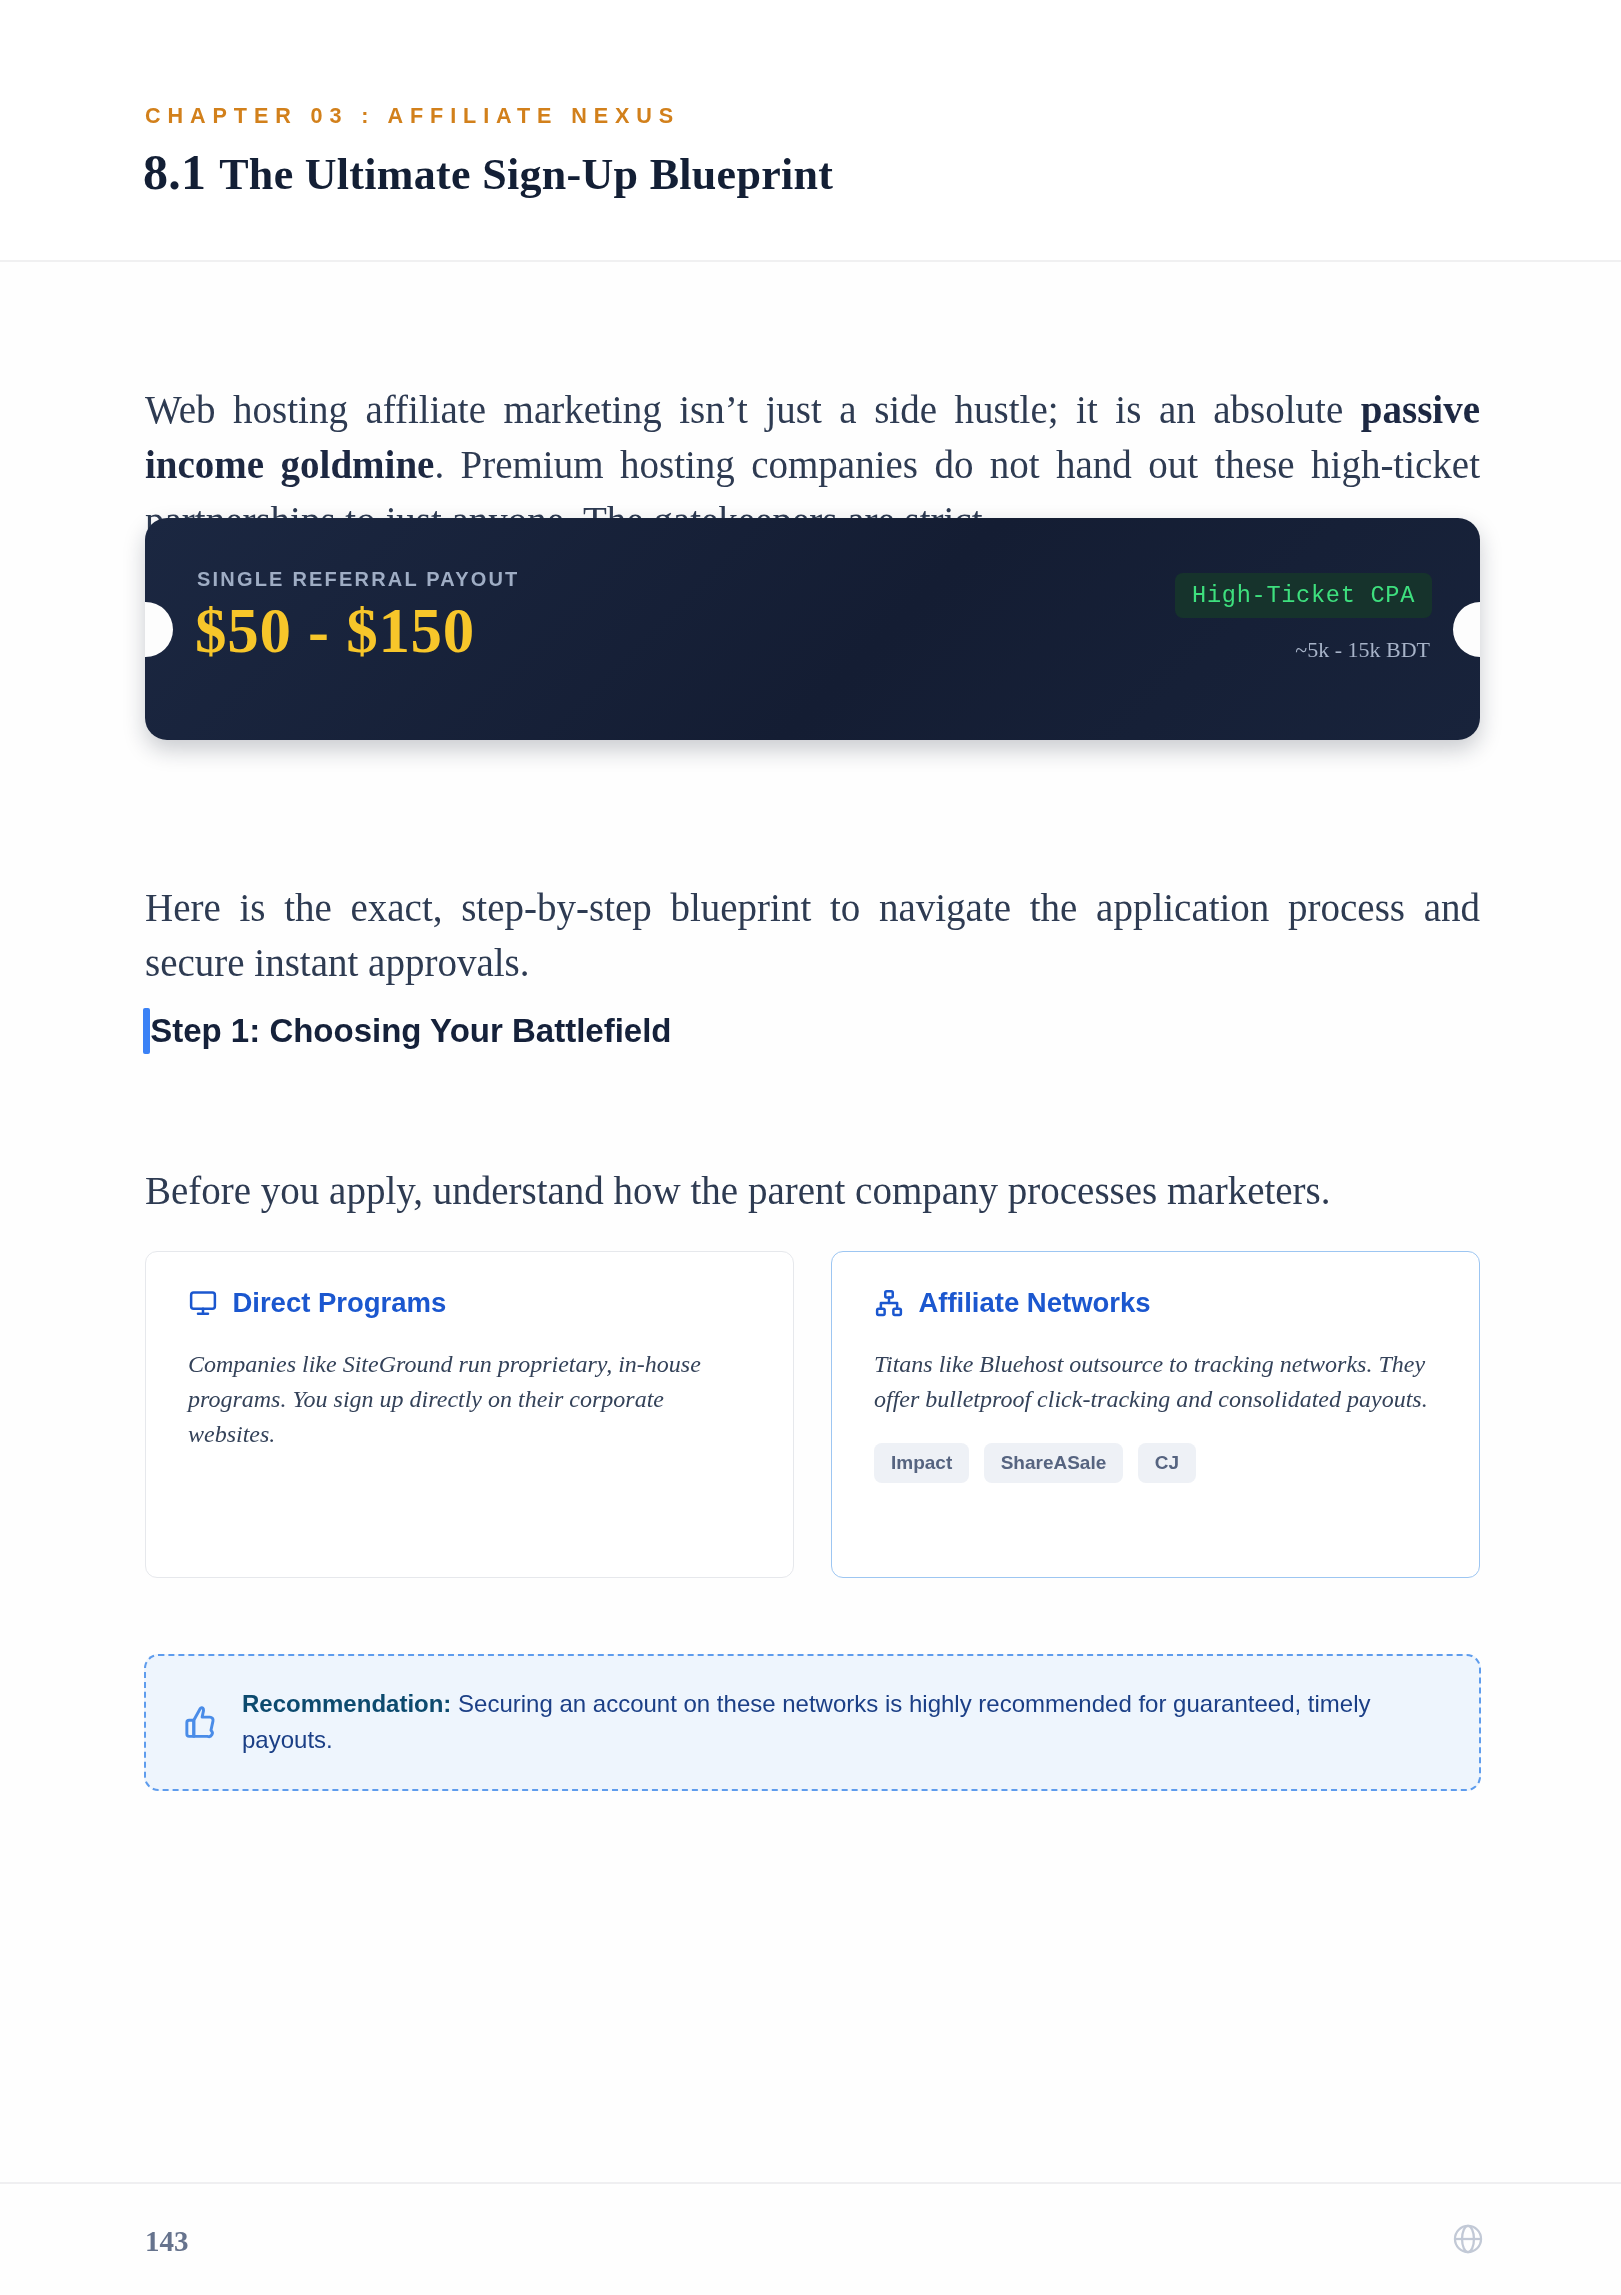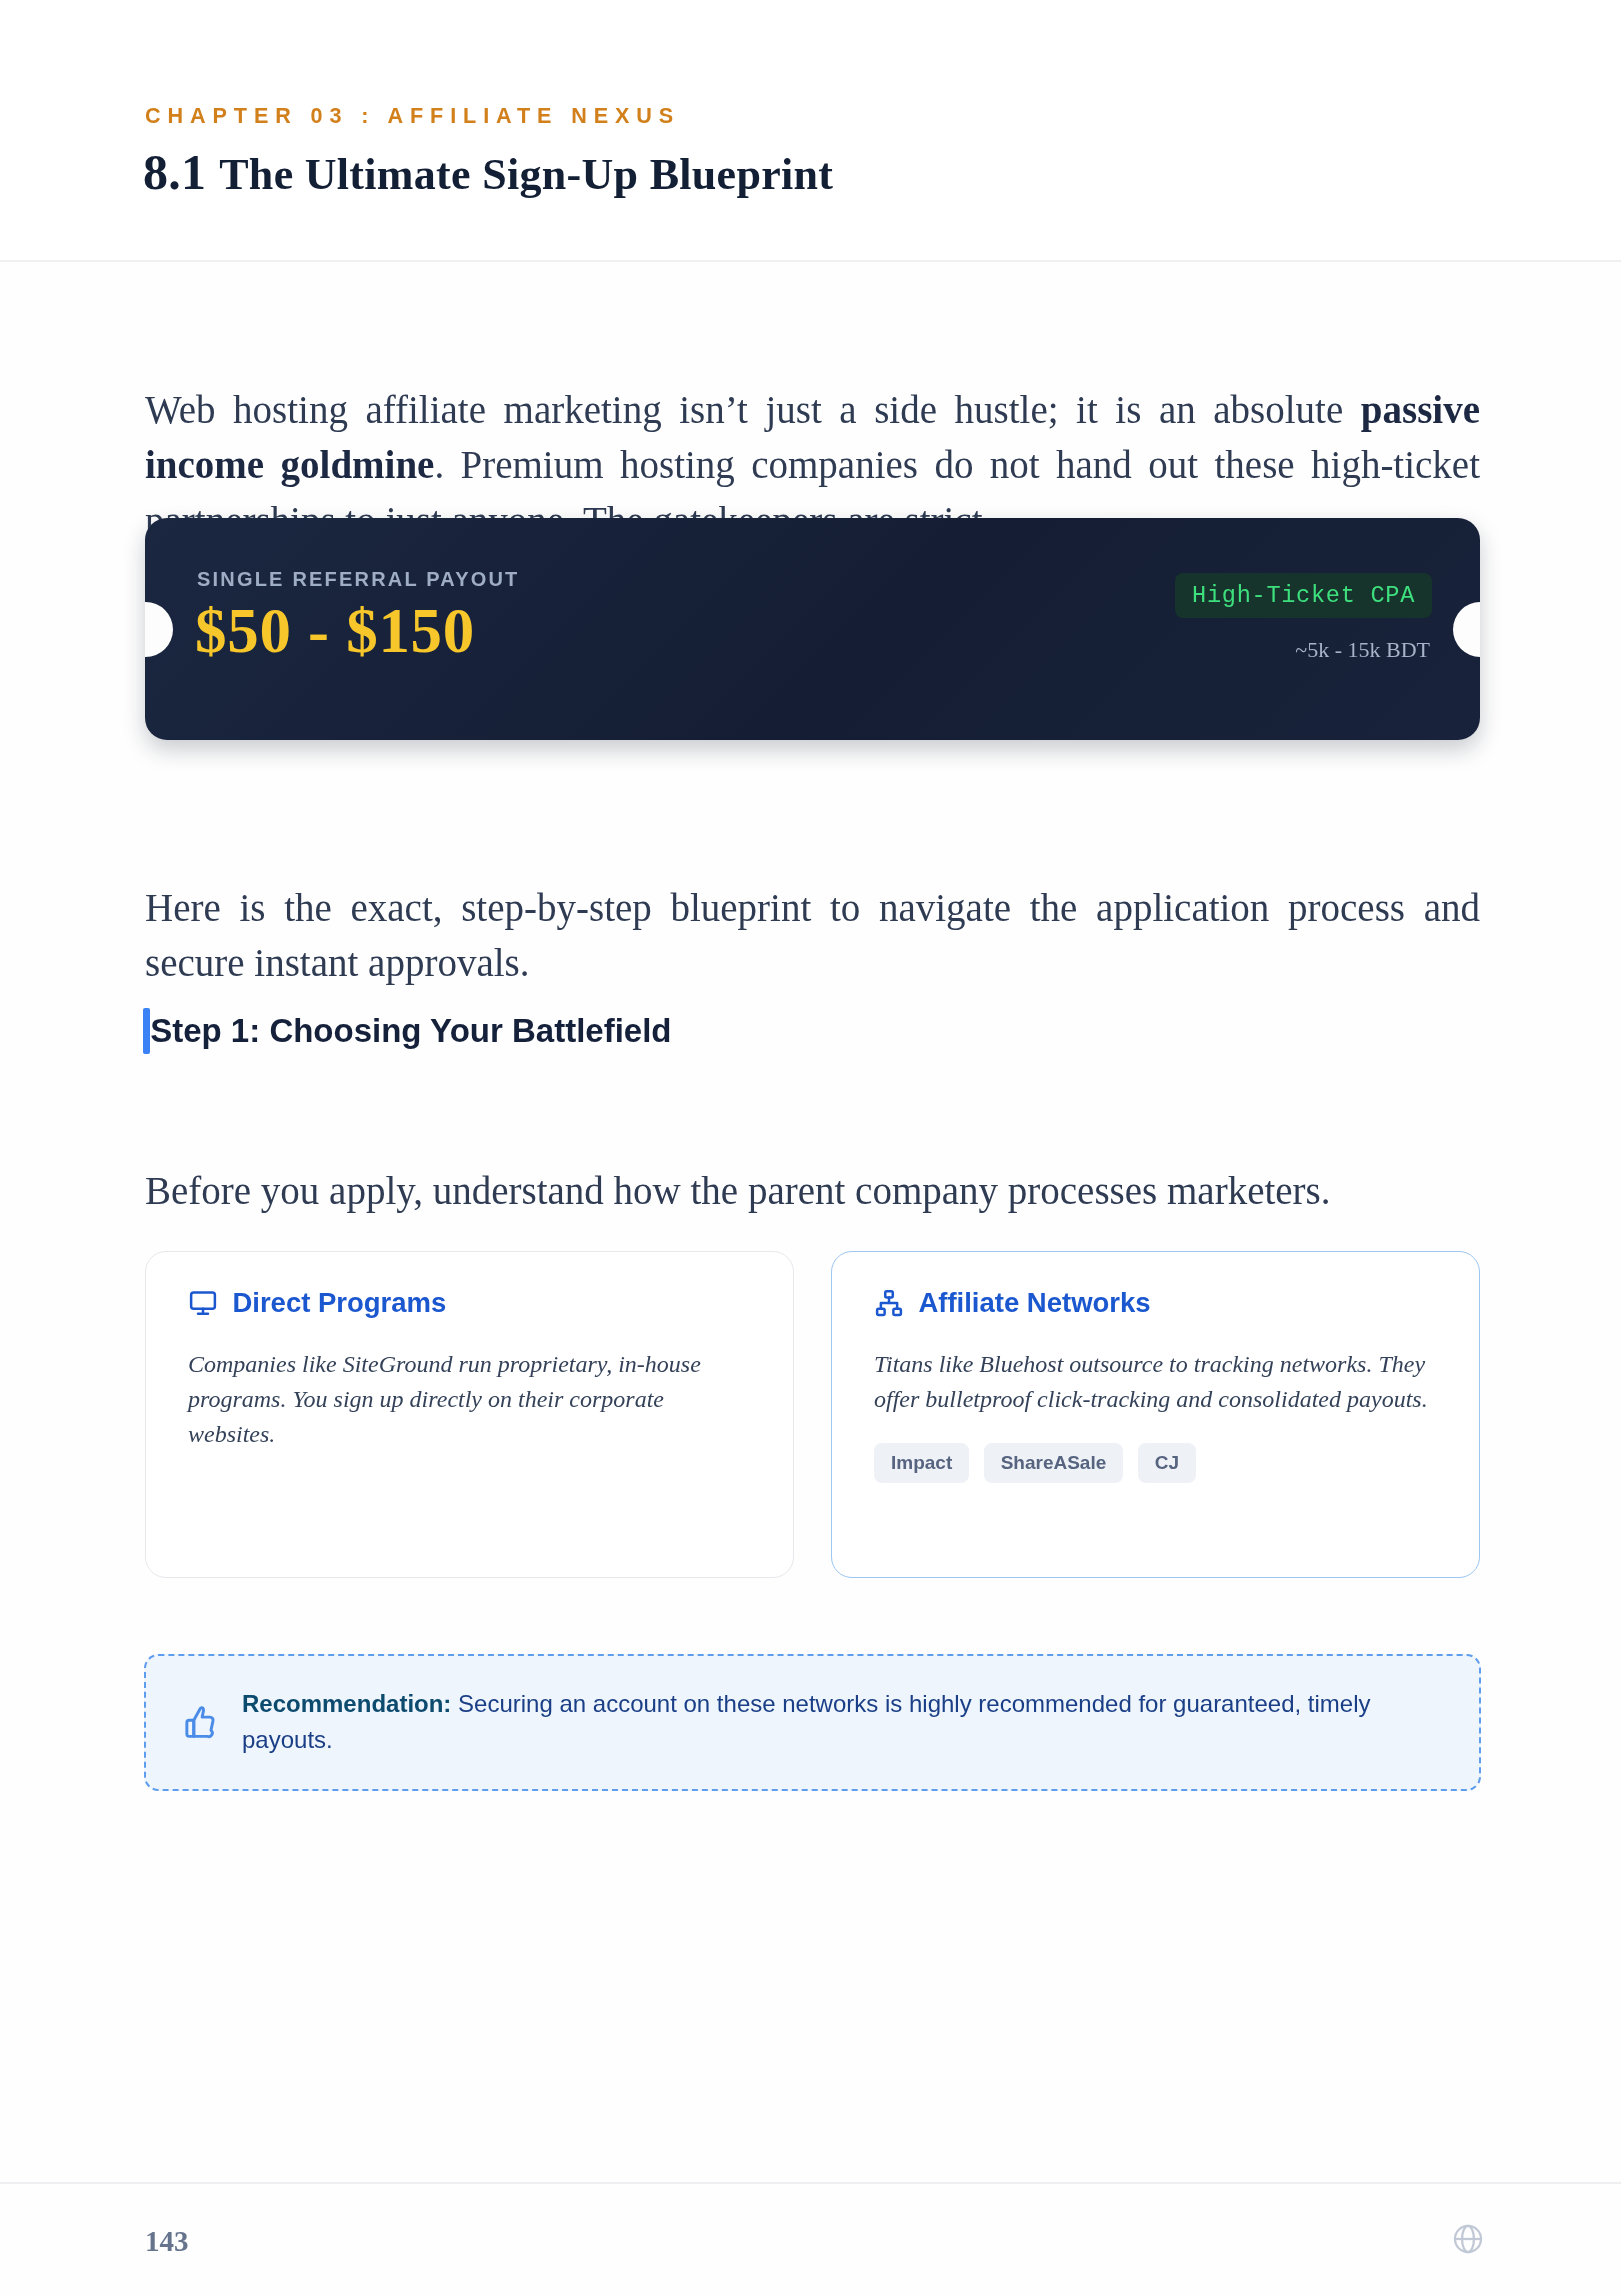--- a/index.html
+++ b/index.html
@@ -175,21 +175,21 @@
     width: 1335px;
     display: flex;
     gap: 37px;
   }
   .info-card {
     box-sizing: border-box;
     width: 649px;
     min-height: 327px;
     background: #ffffff;
     border: 1.3px solid #e6e8ec;
-    border-radius: 21px;
+    border-radius: 12px;
     padding: 35px 42px 42px 42px;
   }
   .info-card.accent {
     border-color: #9dc6f2;
   }
   .card-head {
     display: flex;
     align-items: center;
     gap: 14.4px;
     margin-bottom: 27.5px;

